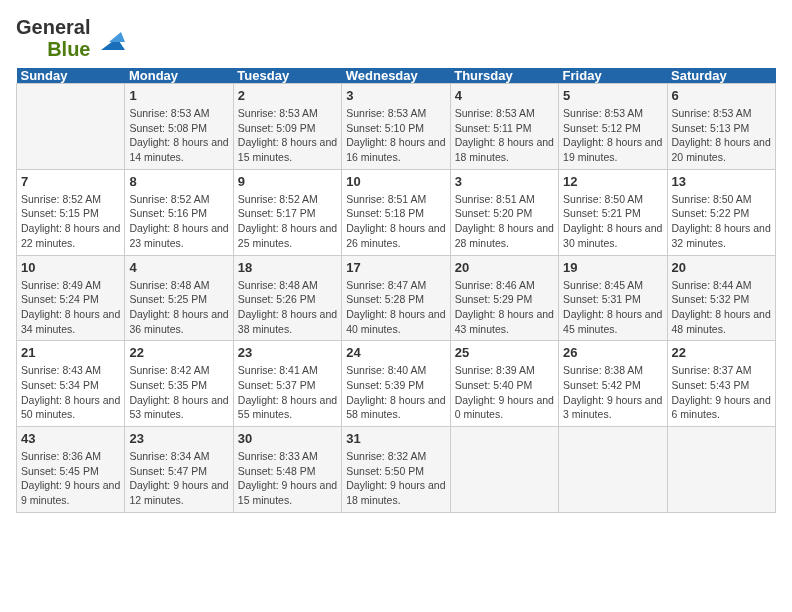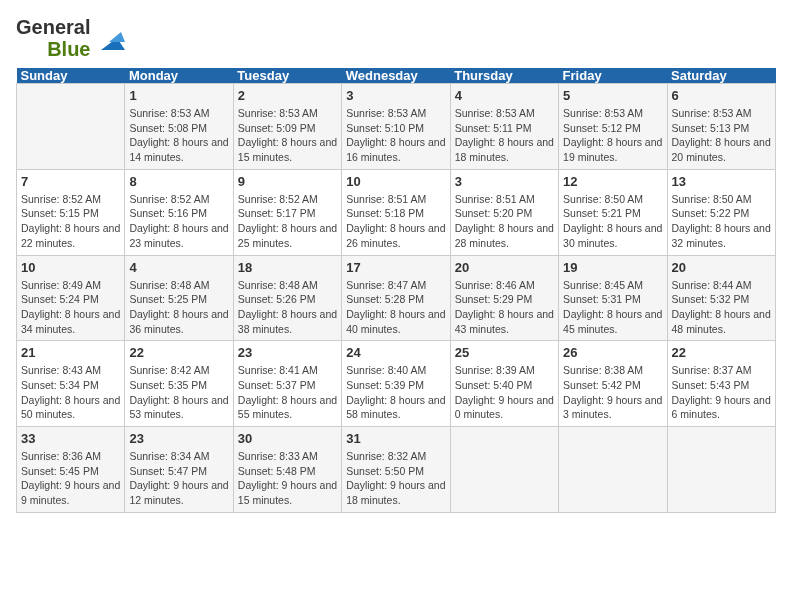--- a/index.html
+++ b/index.html
@@ -217,21 +217,21 @@
           <div class="day-number">26</div>
           <div class="day-info">Sunrise: 8:38 AM<br>Sunset: 5:42 PM<br>Daylight: 9 hours and 3 minutes.</div>
         </td>
         <td>
           <div class="day-number">22</div>
           <div class="day-info">Sunrise: 8:37 AM<br>Sunset: 5:43 PM<br>Daylight: 9 hours and 6 minutes.</div>
         </td>
       </tr>
       <tr>
         <td>
-          <div class="day-number">33</div>
+          <div class="day-number">43</div>
           <div class="day-info">Sunrise: 8:36 AM<br>Sunset: 5:45 PM<br>Daylight: 9 hours and 9 minutes.</div>
         </td>
         <td>
           <div class="day-number">23</div>
           <div class="day-info">Sunrise: 8:34 AM<br>Sunset: 5:47 PM<br>Daylight: 9 hours and 12 minutes.</div>
         </td>
         <td>
           <div class="day-number">30</div>
           <div class="day-info">Sunrise: 8:33 AM<br>Sunset: 5:48 PM<br>Daylight: 9 hours and 15 minutes.</div>
         </td>

